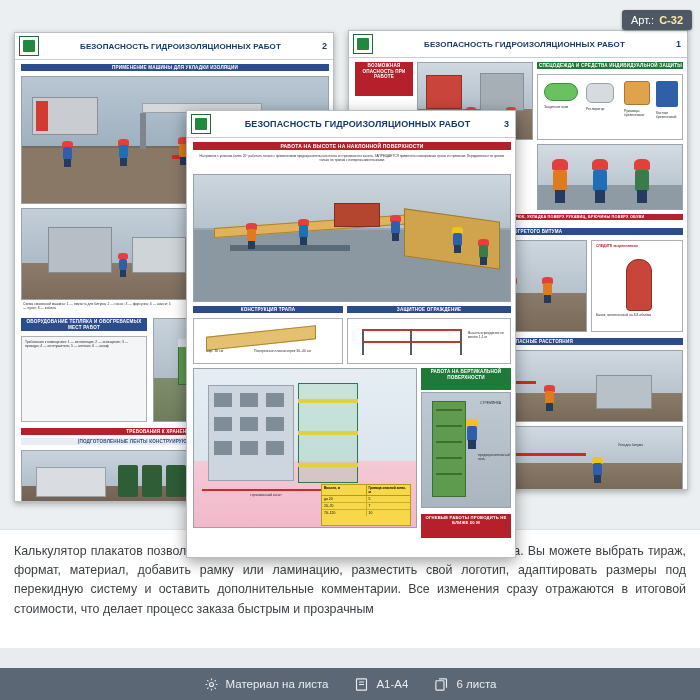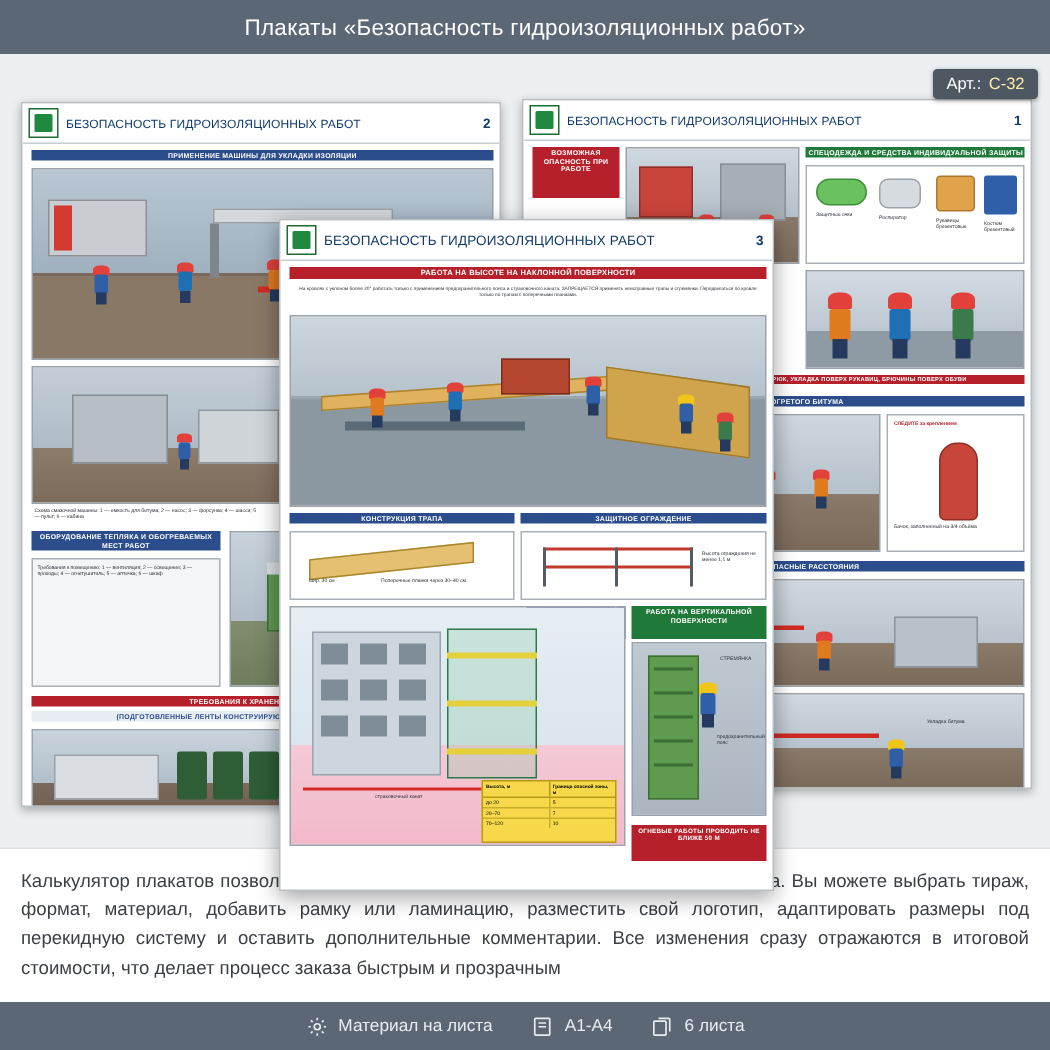--- a/index.html
+++ b/index.html
@@ -68,23 +68,24 @@
   }
   .poster .ptitle .logo::after {
     content: "";
     position: absolute;
     left: 3px; top: 3px; right: 3px; bottom: 3px;
     background: #21883f;
     border-radius: 1px;
   }
   .poster .ptitle .ttxt {
     font-size: 8px;
-    font-weight: normal;
+    font-weight: bold;
     color: #123b6d;
     flex: 1 1 auto;
+    text-align: center;
     letter-spacing: .1px;
     white-space: nowrap;
     overflow: hidden;
   }
   .poster .ptitle .pnum {
     font-size: 9px;
     font-weight: bold;
     color: #123b6d;
     padding-right: 2px;
   }
@@ -138,21 +139,21 @@
     color: #ffffff;
     border-radius: 3px;
     padding: 4px 9px;
     font-size: 11px;
     display: flex;
     gap: 5px;
     align-items: baseline;
     box-shadow: 0 1px 3px rgba(0,0,0,.35);
     z-index: 60;
   }
-  .art-badge .code { font-weight: normal; color: #ffe9a8; }
+  .art-badge .code { font-weight: bold; color: #ffe9a8; }
 
   
   .desc {
     position: absolute;
     left: 0; right: 0; top: 530px;
     height: 118px;
     padding: 12px 14px 0 14px;
     font-size: 12.4px;
     line-height: 1.55;
     color: #3b3f44;
@@ -172,23 +173,20 @@
     flex: 0 0 auto;
   }
   .fitem { display: flex; align-items: center; gap: 7px; }
   .fitem svg { display: block; }
 </style>
 </head>
 <body>
 
 <div class="page">
 
-  <div class="header">
-    <span>Плакаты «Безопасность гидроизоляционных работ»</span>
-  </div>
 
   <div class="stage">
     <div class="stage-inner">
 
       <div class="poster" style="left:14px; top:32px; width:320px; height:470px;">
         <div class="ptitle">
           <span class="logo"></span>
           <span class="ttxt">БЕЗОПАСНОСТЬ ГИДРОИЗОЛЯЦИОННЫХ РАБОТ</span>
           <span class="pnum">2</span>
         </div>

